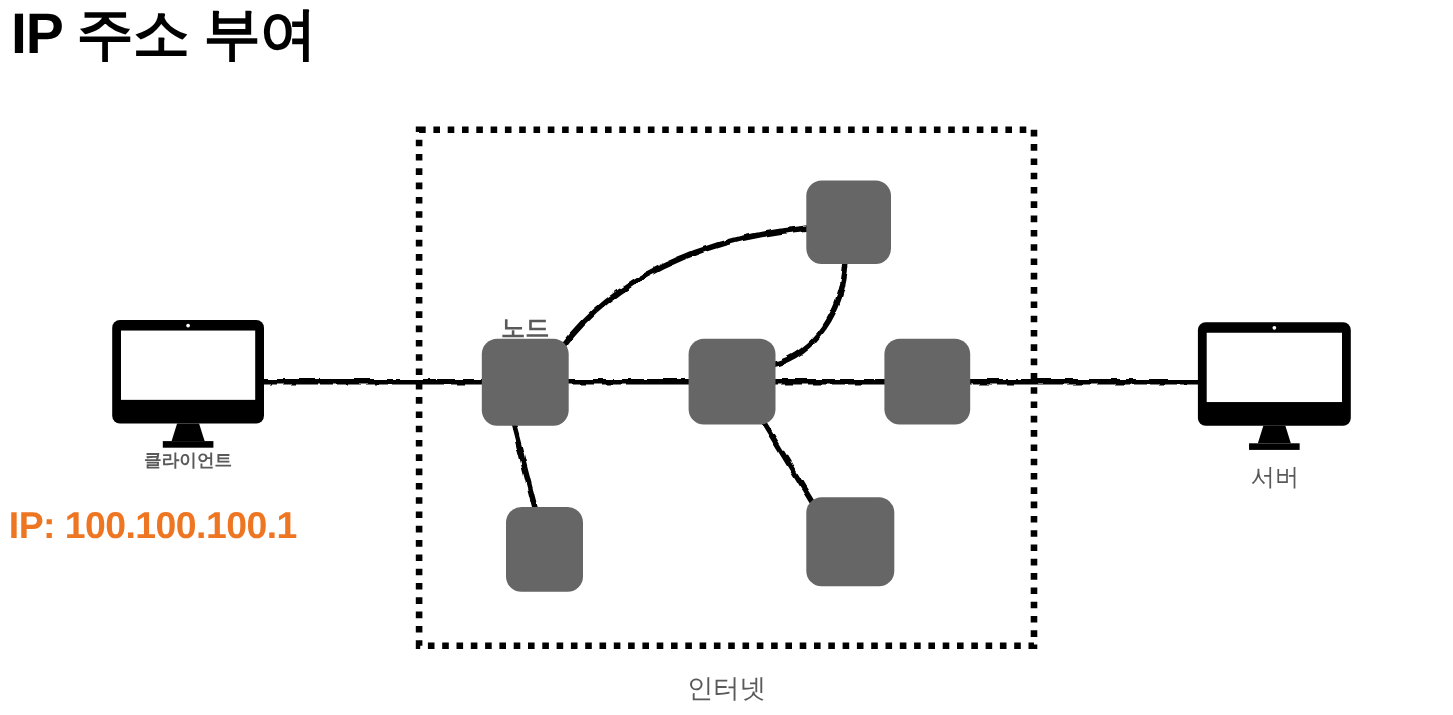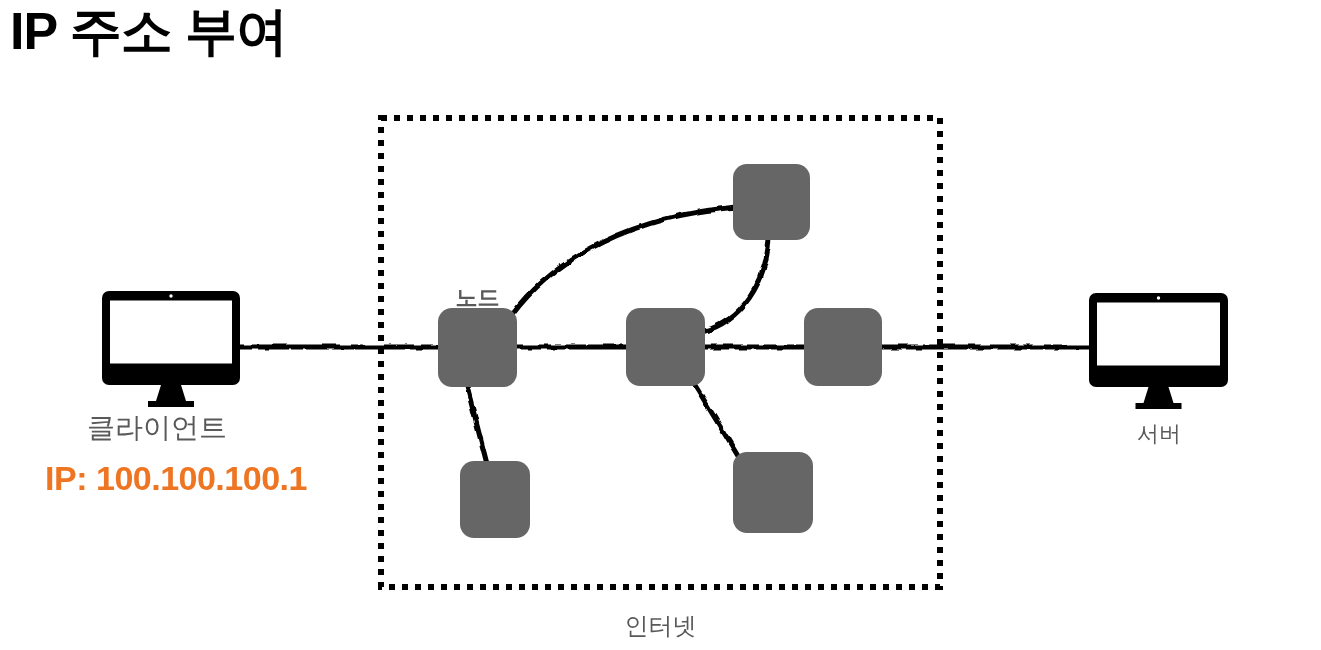--- a/index.html
+++ b/index.html
@@ -9,25 +9,25 @@
   }
   .stage svg{position:absolute;left:0;top:0;}
   .label{position:absolute;color:#595959;text-align:center;}
   .slide-title{
     position:absolute;left:10px;top:0px;width:700px;
     font-size:52px;font-weight:800;color:#000000;letter-spacing:-1px;
     text-align:left;line-height:62px;
   }
   .node-label{left:430px;top:267px;width:95px;font-size:22px;font-weight:600;margin-top:16px;}
   .internet-label{left:378px;top:610px;width:565px;font-size:24px;font-weight:500;}
-  .client-label{left:78px;top:409px;width:158px;font-size:28px;font-weight:400;}
+  .client-label{left:92px;top:409px;width:158px;font-size:16px;font-weight:700;}
   .server-label{left:1080px;top:419px;width:158px;font-size:22px;font-weight:400;}
   .ip-text{
     position:absolute;color:#EE7623;font-weight:700;font-size:34px;
-    text-align:center;letter-spacing:-0.5px;
+    text-align:left;letter-spacing:-0.5px;
   }
   .client-ip{left:8px;top:459px;width:336px;}
   .server-ip{left:1002px;top:461px;width:316px;}
 </style>
 </head>
 <body>
 
 <div class="stage">
 
   <svg width="1321" height="650" viewBox="0 0 1321 650">

